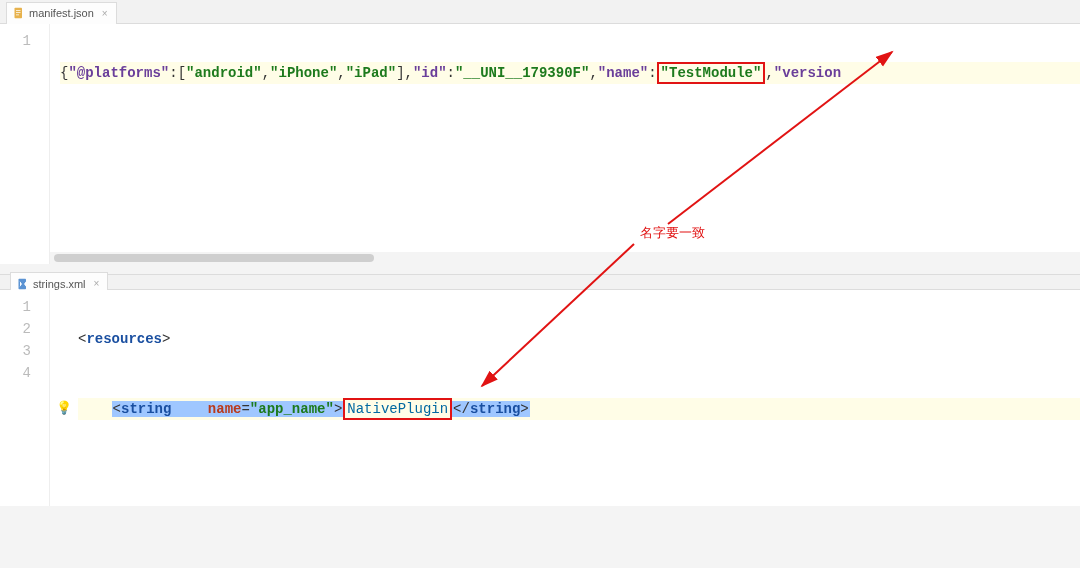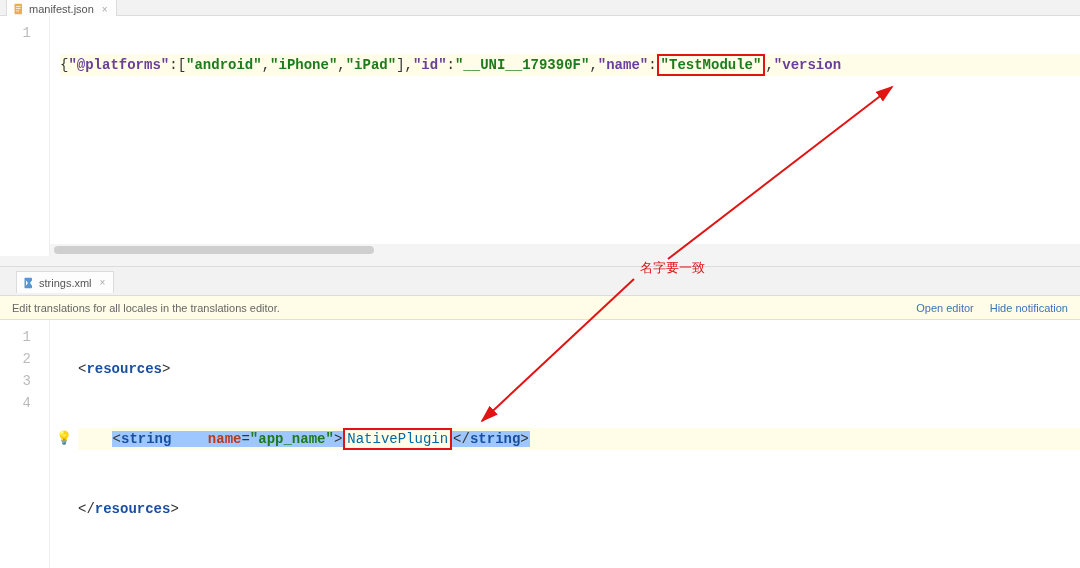--- a/index.html
+++ b/index.html
@@ -17,21 +17,21 @@
   
   .editor-panel {
     background: #fff;
     position: relative;
   }
   .tab-bar {
     display: flex;
     align-items: center;
     background: #f2f2f2;
     border-bottom: 1px solid #dcdcdc;
-    height: 16px;
+    height: 24px;
     padding-left: 6px;
   }
   .tab {
     display: flex;
     align-items: center;
     gap: 4px;
     background: #fdfdfd;
     border: 1px solid #dcdcdc;
     border-bottom: none;
     padding: 2px 8px 2px 6px;
@@ -103,27 +103,27 @@
   .scroll-h .thumb {
     position: absolute;
     left: 4px; top: 2px;
     width: 320px; height: 8px;
     background: #cfcfcf;
     border-radius: 4px;
   }
 
   
   .mid-bar {
-    height: 30px;
+    height: 16px;
     background: #f2f2f2;
     border-top: 1px solid #dcdcdc;
     border-bottom: 1px solid #dcdcdc;
     display: flex;
     align-items: center;
-    padding-left: 16px;
+    padding-left: 10px;
   }
 
   .hint-bar {
     height: 24px;
     background: #fffde7;
     border-bottom: 1px solid #ece6a6;
     display: flex;
     align-items: center;
     padding: 0 12px;
     font-size: 11px;
@@ -144,21 +144,20 @@
   .sel {
     background: #9fc7ff;
     padding: 0 1px;
   }
 
   
   .anno {
     position: absolute;
     top: 0; left: 0; right: 0; bottom: 0;
     pointer-events: none;
-    margin-top: 35px;
   }
   .anno-text {
     position: absolute;
     color: #e11313;
     font-size: 13px;
     font-family: "Microsoft YaHei", sans-serif;
   }
   svg.arrow {
     position: absolute;
     top: 0; left: 0;
@@ -210,41 +209,34 @@
         <svg viewBox="0 0 16 16" width="12" height="12">
             <rect class="icon-xml" x="2" y="1" width="10" height="14" rx="1"></rect>
             <path fill="#fff" d="M4 5l2 3-2 3M12 5l-2 3 2 3" stroke="#fff" stroke-width="1"></path>
           </svg>
       </span>
       <span>strings.xml</span>
       <span class="close">×</span>
     </div>
   </div>
 
-  <div class="hint-bar">
-    <span>Edit translations for all locales in the translations editor.</span>
-    <span class="spacer"></span>
-    <span class="hint-link">Open editor</span>
-    <span class="hint-link">Hide notification</span>
-  </div>
 
   <div class="bottom-code-wrap">
     <div class="code-area" style="position:relative;">
       <div class="gutter">
         <div>1</div>
         <div>2</div>
         <div>3</div>
         <div>4</div>
       </div>
       <div class="code" style="position:relative; padding-left:28px;">
         <div class="code-line"><span class="pu">&lt;</span><span class="tag">resources</span><span class="pu">&gt;</span></div>
 
         <div class="code-line hl" style="position:relative;"><span class="bulb" style="left:-22px; position:absolute;">💡</span><span>    </span><span class="sel"><span class="pu">&lt;</span><span class="tag">string</span> <span class="attr">name</span><span class="pu">=</span><span class="attv">"app_name"</span><span class="pu">&gt;</span></span><span class="red-box"><span class="txt">NativePlugin</span></span><span class="sel"><span class="pu">&lt;/</span><span class="tag">string</span><span class="pu">&gt;</span></span></div>
 
-        <div class="code-line"><span class="pu">&lt;/</span><span class="tag">resources</span><span class="pu">&gt;</span></div>
 
         
       </div>
     </div>
   </div>
 </div>
 
 <div class="anno">
   <svg class="arrow">
     <defs>

